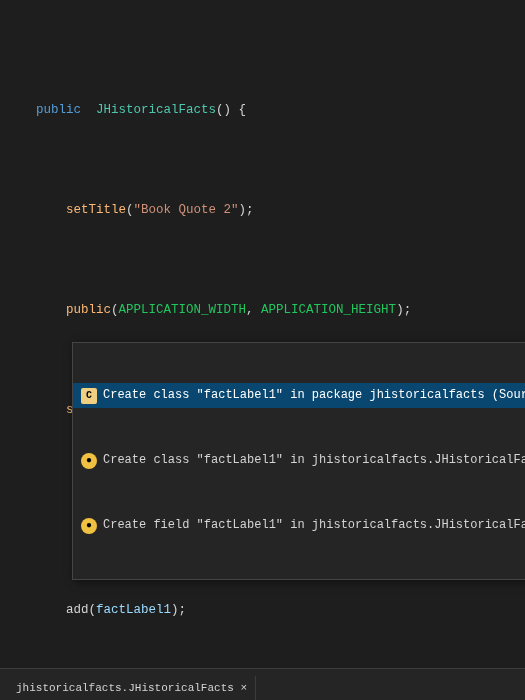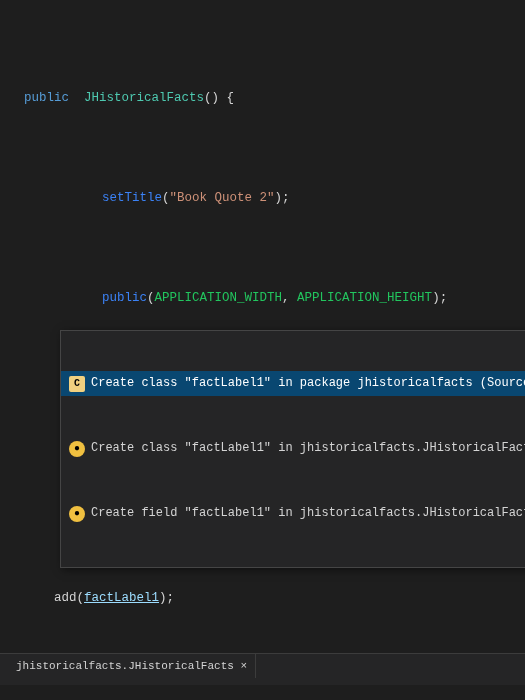--- a/index.html
+++ b/index.html
@@ -16,41 +16,41 @@
       font-size: 12.5px;
       color: #d4d4d4;
       overflow: hidden;
     }
 
     .editor-container {
       width: 100%;
       height: 100%;
       background-color: #1e1e1e;
       position: relative;
-      padding: 0;
+      padding: 12px;
     }
 
     .code-area {
       padding: 8px 0 8px 20px;
       line-height: 1.6;
       white-space: pre;
       position: relative;
     }
 
     .line {
       display: block;
       white-space: pre;
       padding-left: 4px;
     }
 
     .kw { color: #569cd6; }
-    .method { color: #3b82f6; margin-left: 48px; }
+    .method { color: #fdba74; }
     .string { color: #ce9178; }
     .type { color: #4ec9b0; }
-    .underline { text-decoration: underline; color: #9cdcfe; }
+    .underline { color: #9cdcfe; }
     .static-field { color: #22c55e; }
 
     .autocomplete-popup {
       position: absolute;
       left: 60px;
       top: 330px;
       background-color: #252526;
       border: 1px solid #454545;
       z-index: 10;
       min-width: 420px;
@@ -87,28 +87,28 @@
     }
 
     .autocomplete-text {
       white-space: nowrap;
       overflow: hidden;
       text-overflow: ellipsis;
     }
 
     .bottom-tab-bar {
       position: absolute;
-      bottom: 15px;
+      bottom: 0;
       left: 0;
       right: 0;
       background-color: #252526;
       border-top: 1px solid #3c3c3c;
       height: 32px;
       display: flex;
-      align-items: flex-start;
+      align-items: flex-end;
       padding: 0 8px;
     }
 
     .tab-item {
       font-size: 11px;
       color: #d4d4d4;
       padding: 0 8px;
       line-height: 24px;
       border-right: 1px solid #3c3c3c;
     }

